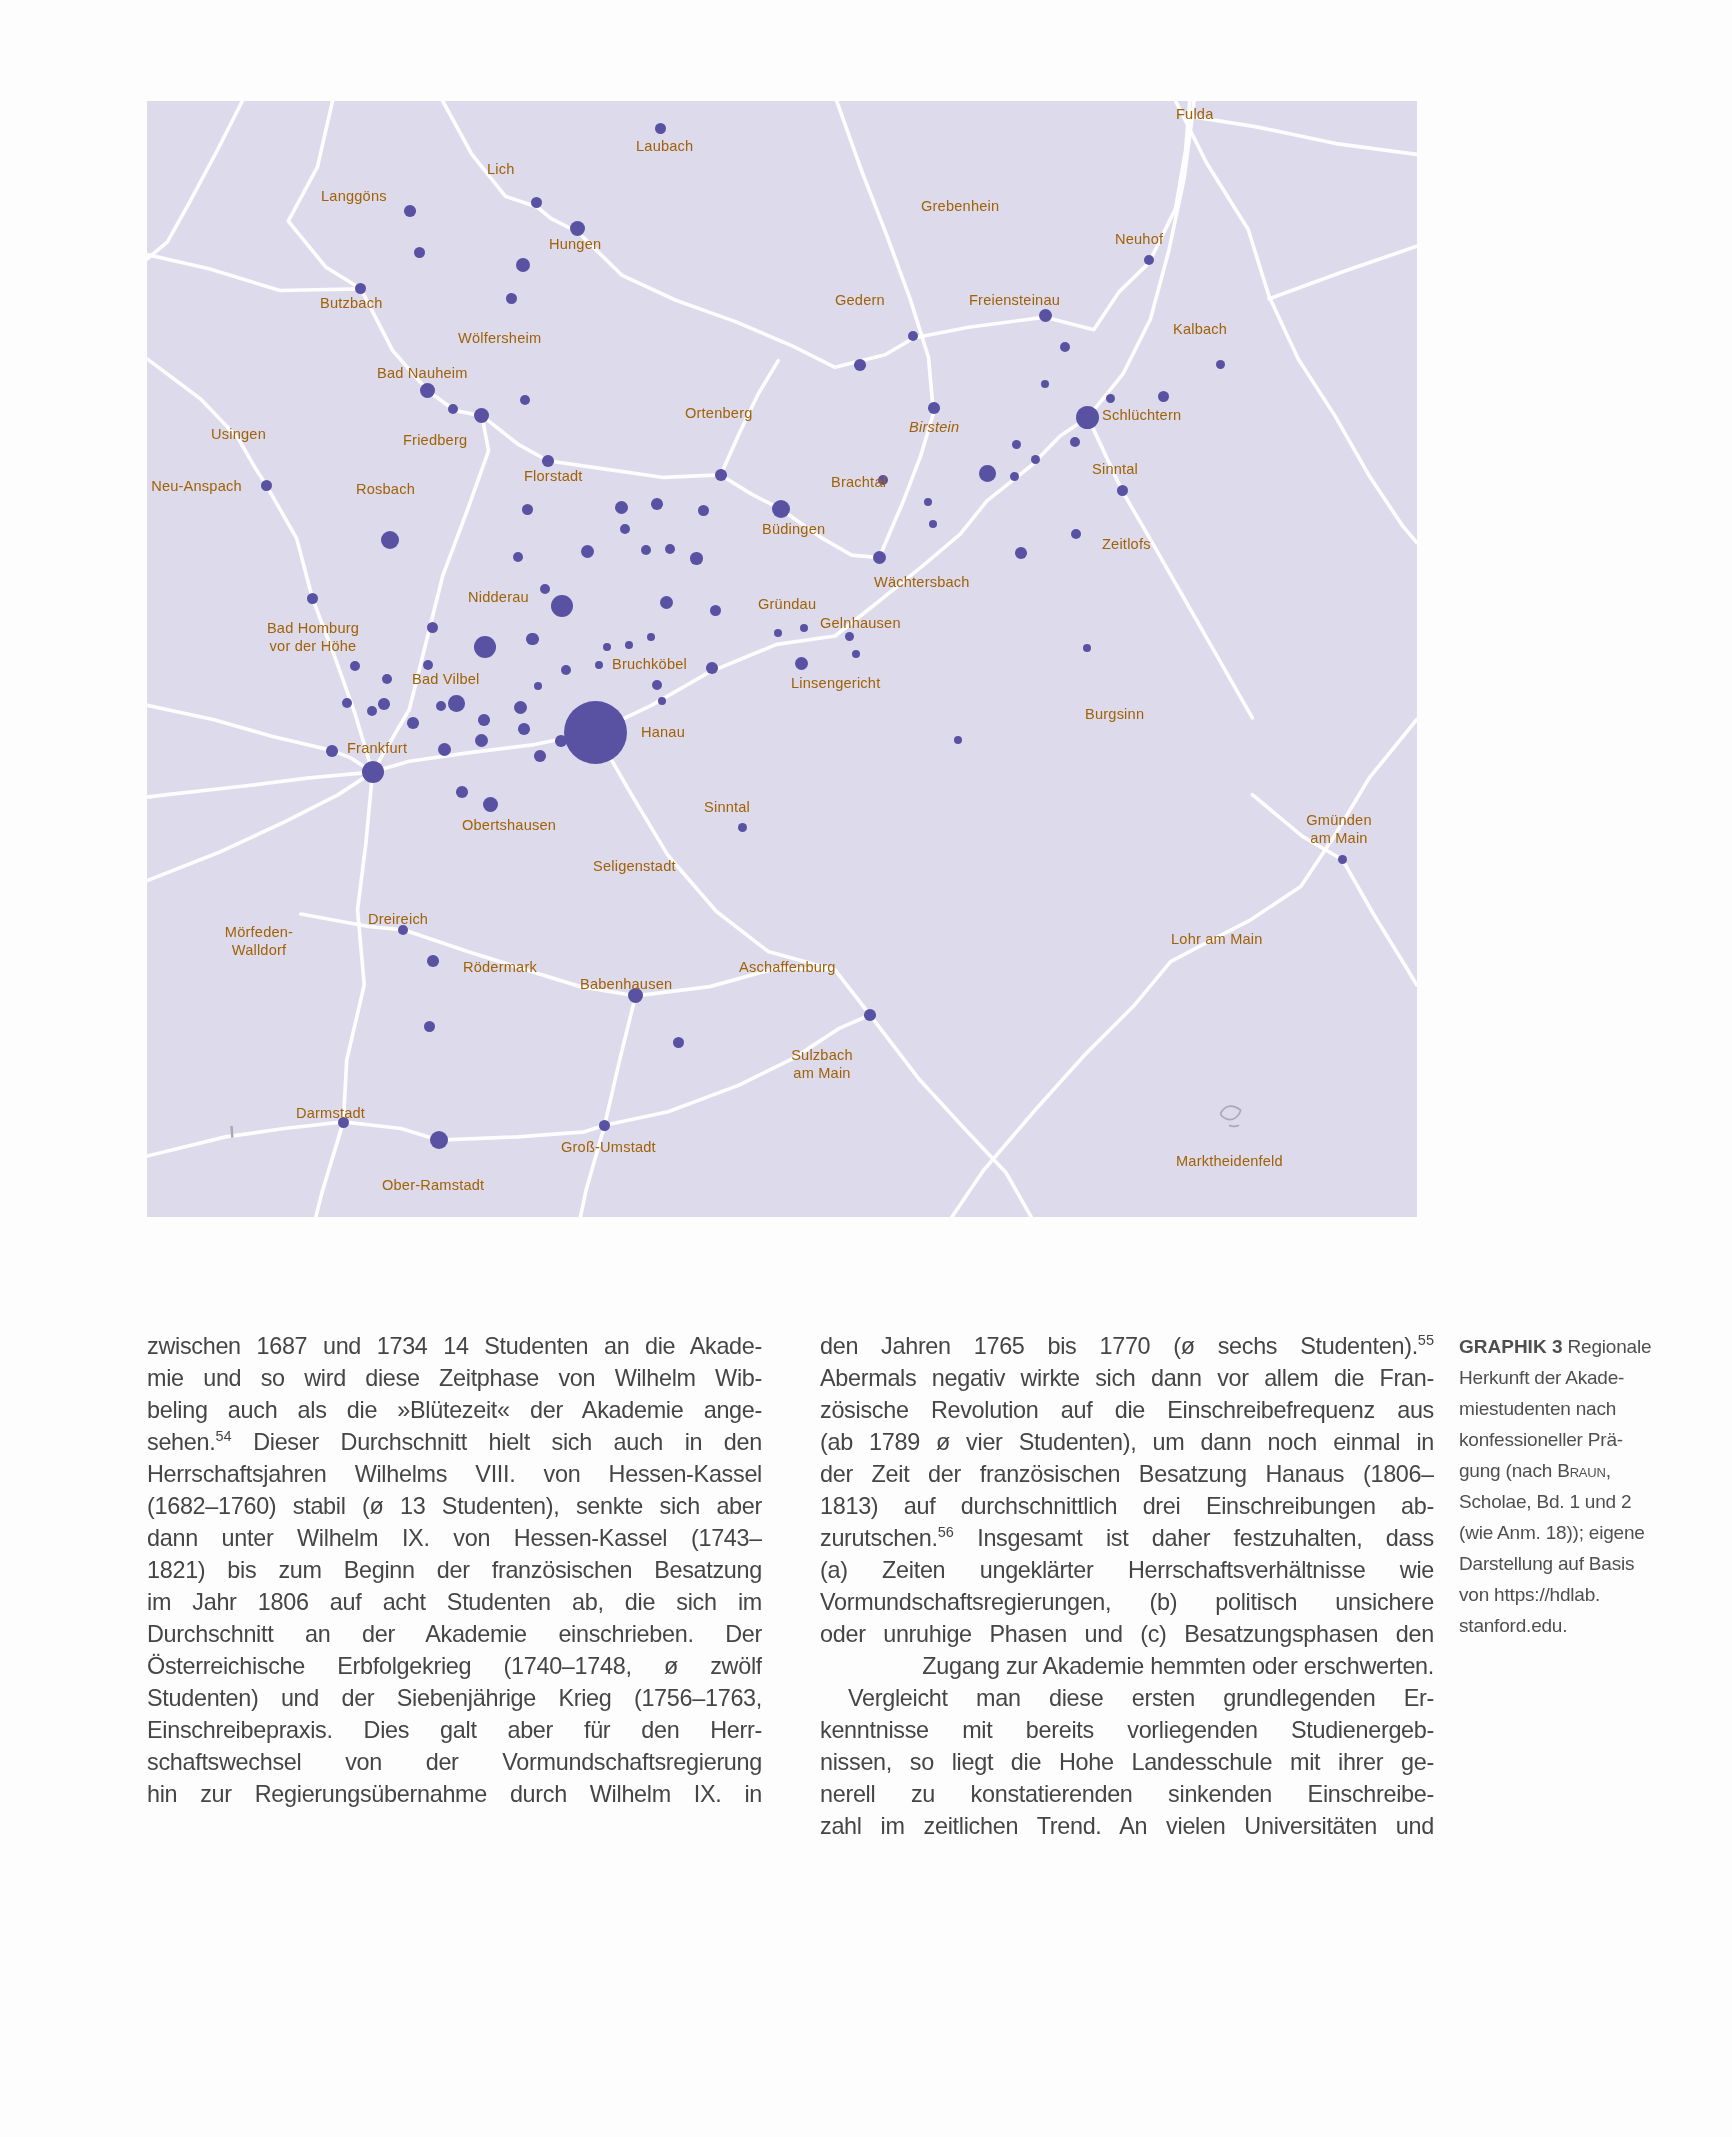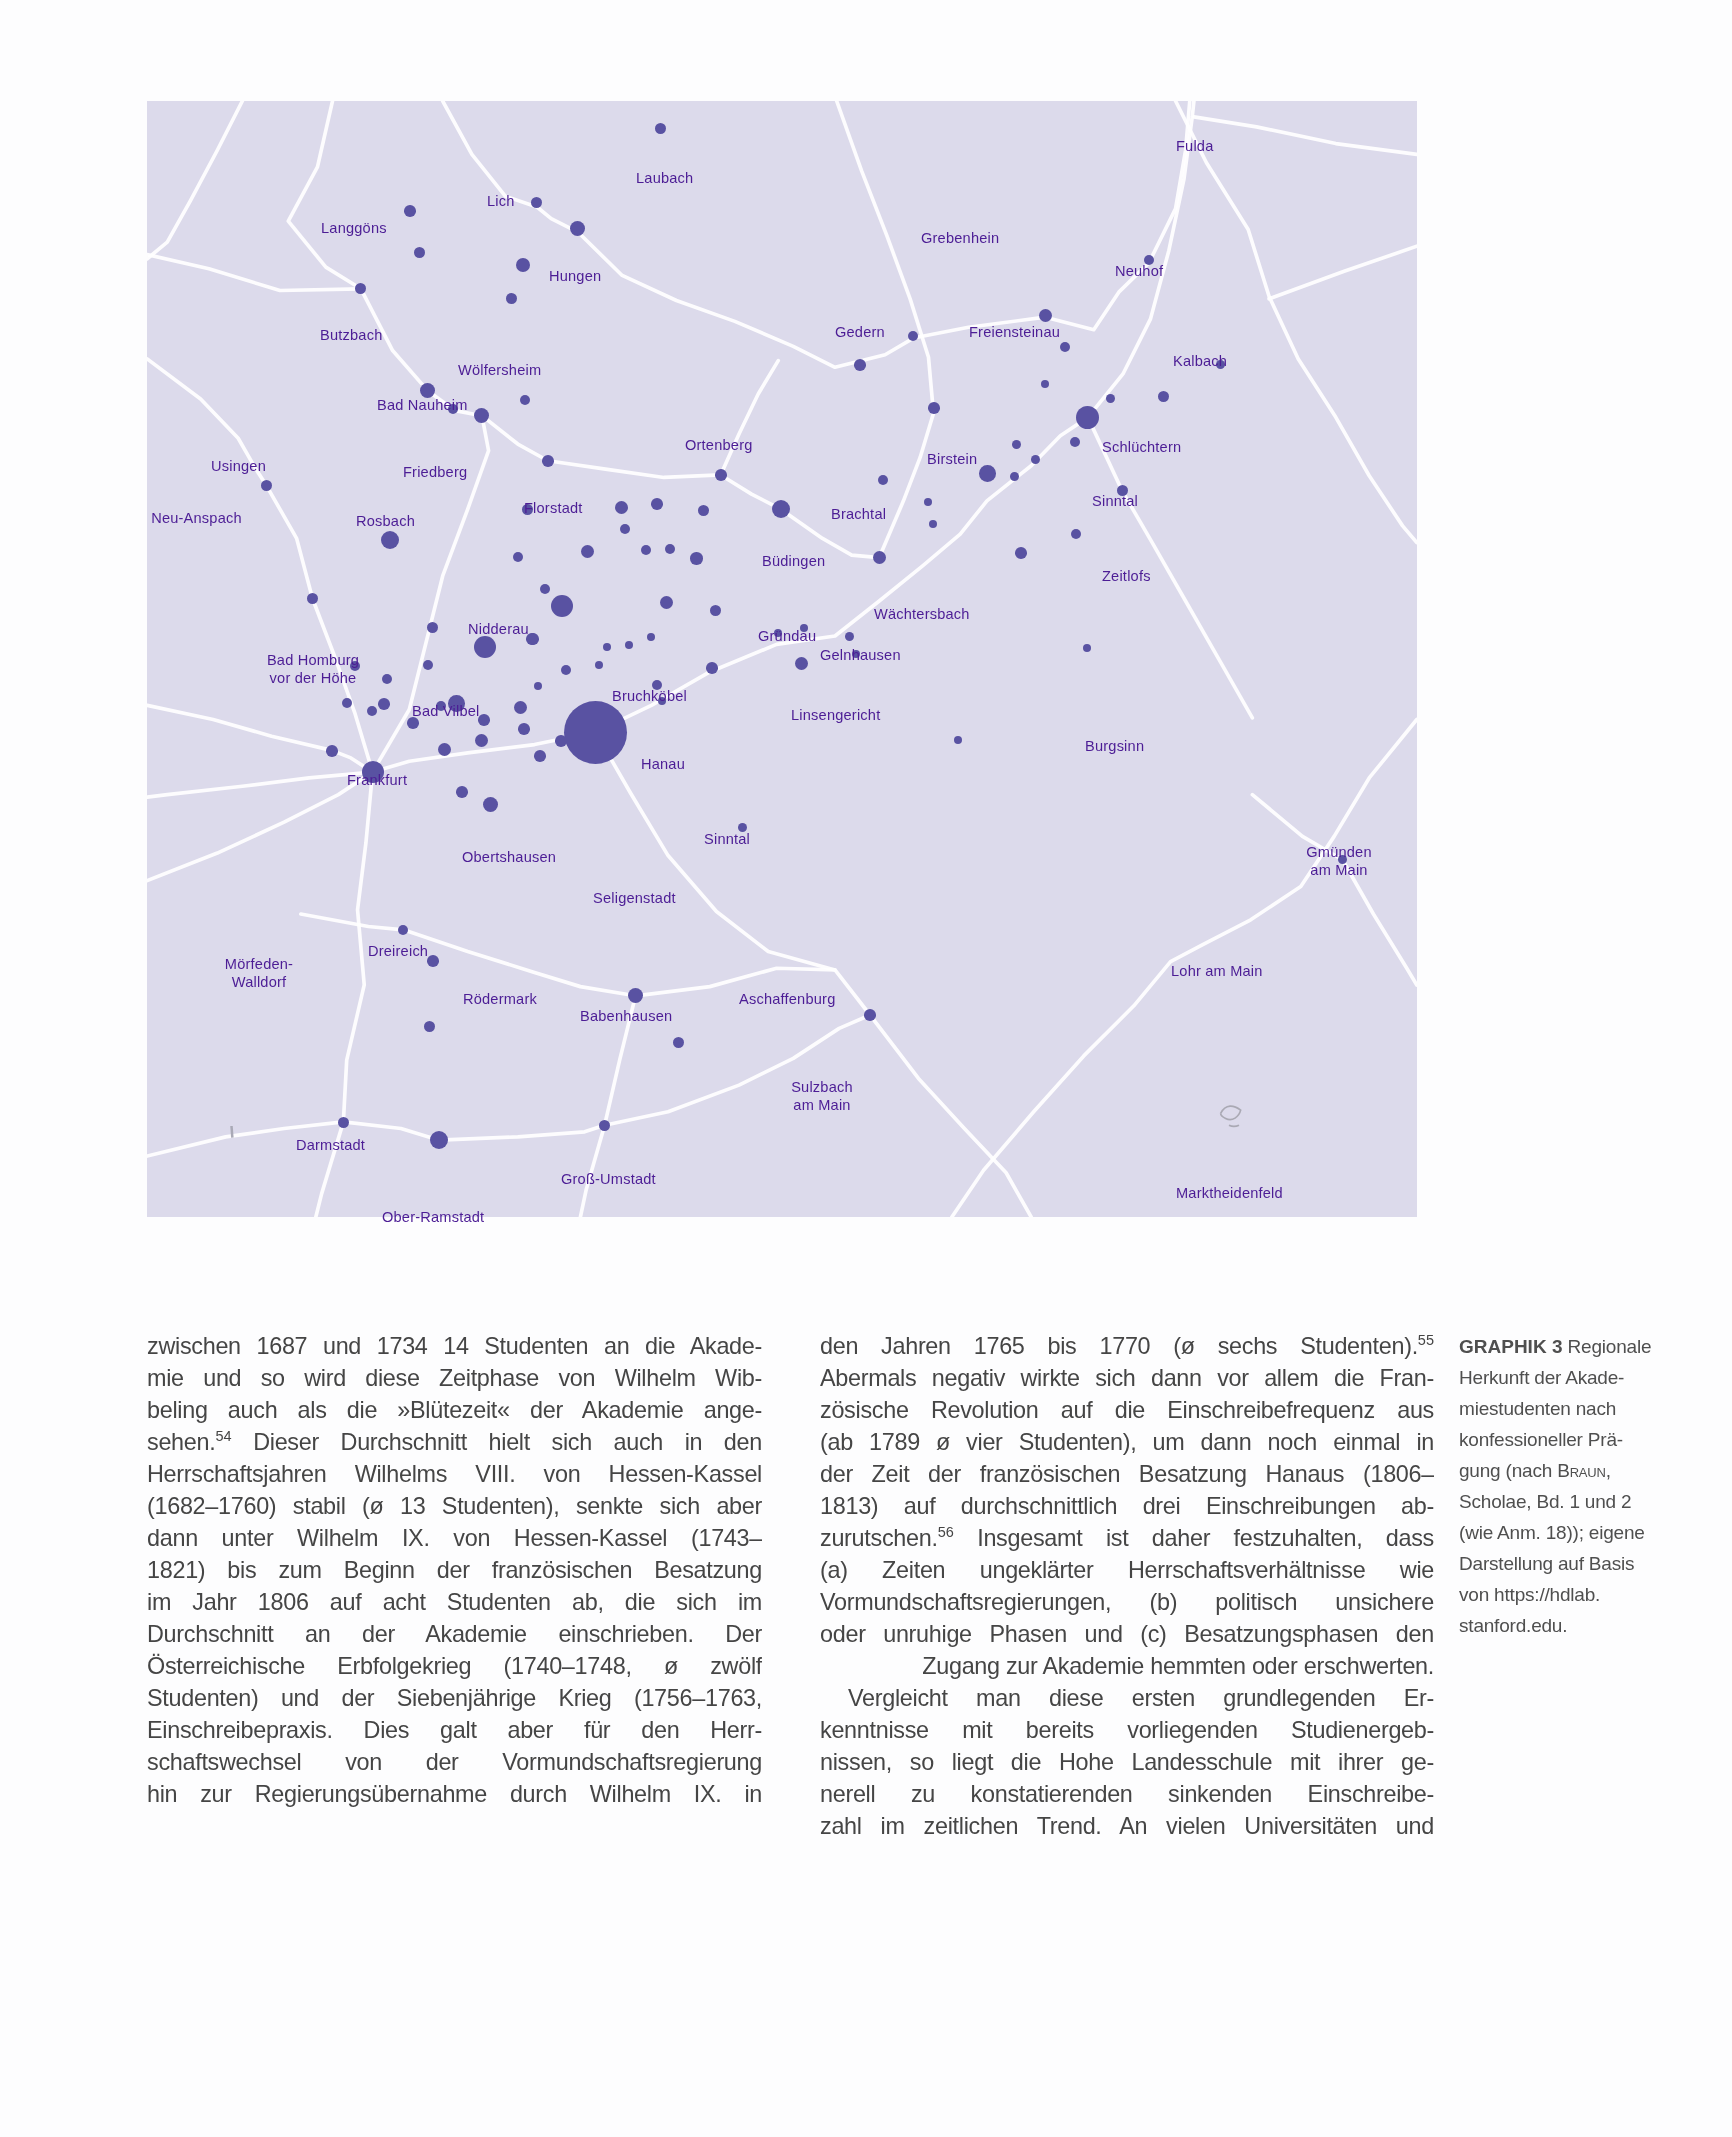--- a/index.html
+++ b/index.html
@@ -14,25 +14,24 @@
     position:absolute;left:147px;top:101px;width:1270px;height:1116px;
     background:#dcdaeb;
   }
   #map svg{position:absolute;left:0;top:0;}
   .dot{
     position:absolute;border-radius:50%;
     background:#5952a2;
   }
   .maplabel{
     position:absolute;
-    color:#4c1d95;
+    color:#a16207;
     font-size:14.6px;line-height:18.4px;
     letter-spacing:0.2px;
     white-space:nowrap;
-    margin-top:32px;
   }
   .maplabel.center{text-align:center;transform:translateX(-50%);}
   
   .col{
     position:absolute;top:1330px;
     color:#454545;
     font-size:23.4px;line-height:32px;
     letter-spacing:-0.3px;
   }
   #col-left{left:147px;width:615px;}
@@ -206,21 +205,21 @@
     <div class="maplabel" style="left: 538px; top: 303px;">Ortenberg</div>
     <div class="maplabel" style="left: 4.2px; top: 376px;">Neu-Anspach</div>
     <div class="maplabel" style="left: 209px; top: 379px;">Rosbach</div>
     <div class="maplabel" style="left: 377px; top: 366px;">Florstadt</div>
     <div class="maplabel" style="left: 1029px; top: 4.2px;">Fulda</div>
     <div class="maplabel" style="left: 774px; top: 96px;">Grebenhein</div>
     <div class="maplabel" style="left: 968px; top: 129px;">Neuhof</div>
     <div class="maplabel" style="left: 688px; top: 190px;">Gedern</div>
     <div class="maplabel" style="left: 822px; top: 190px;">Freiensteinau</div>
     <div class="maplabel" style="left: 1026px; top: 219px;">Kalbach</div>
-    <div class="maplabel" style="left: 780px; top: 317px;">Birstein</div>
+    <div class="maplabel" style="left: 762px; top: 317px; font-style: italic;">Birstein</div>
     <div class="maplabel" style="left: 955px; top: 305px;">Schlüchtern</div>
     <div class="maplabel" style="left: 945px; top: 359px;">Sinntal</div>
     <div class="maplabel" style="left: 684px; top: 372px;">Brachtal</div>
     <div class="maplabel" style="left: 615px; top: 419px;">Büdingen</div>
     <div class="maplabel" style="left: 955px; top: 434px;">Zeitlofs</div>
     <div class="maplabel" style="left: 727px; top: 472px;">Wächtersbach</div>
     <div class="maplabel" style="left: 321px; top: 487px;">Nidderau</div>
     <div class="maplabel" style="left: 611px; top: 494px;">Gründau</div>
     <div class="maplabel" style="left: 673px; top: 513px;">Gelnhausen</div>
     <div class="maplabel center" style="left: 166px; top: 518px;">

